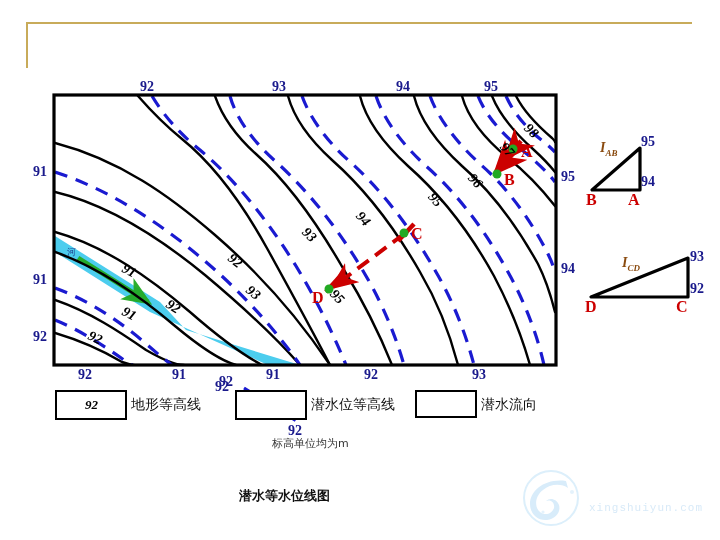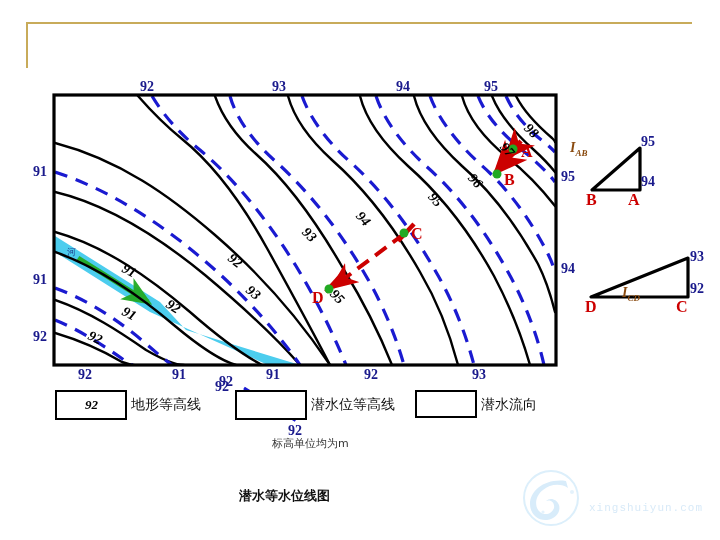--- a/index.html
+++ b/index.html
@@ -265,29 +265,29 @@
   <div class="lbl" style="left:500px; top:143px; font-size:14px; color:#000; font-style:italic; transform:rotate(48deg);">97</div>
   <div class="lbl" style="left:524px; top:124px; font-size:14px; color:#000; font-style:italic; transform:rotate(44deg);">98</div>
 
   <div class="river-label" style="left:67px; top:246px;">河</div>
 
   <div class="lbl pt-letter" style="left:521px; top:144px;">A</div>
   <div class="lbl pt-letter" style="left:504px; top:172px;">B</div>
   <div class="lbl pt-letter" style="left:411px; top:226px;">C</div>
   <div class="lbl pt-letter" style="left:312px; top:290px;">D</div>
 
-  <div class="lbl tri-grad" style="left:570px; top:141px;font-family:Liberation Serif, serif;">
+  <div class="lbl tri-grad" style="left:600px; top:141px;font-family:Liberation Serif, serif;">
     <span>I</span><sub>AB</sub>
   </div>
   <div class="lbl tri-num" style="left:641px; top:135px;">95</div>
   <div class="lbl tri-num" style="left:641px; top:175px;">94</div>
   <div class="lbl pt-letter" style="left:586px; top:192px;">B</div>
   <div class="lbl pt-letter" style="left:628px; top:192px;">A</div>
 
-  <div class="lbl tri-grad" style="left:622px; top:256px;margin-top:30px;">
+  <div class="lbl tri-grad" style="left:622px; top:256px;">
     <span>I</span><sub>CD</sub>
   </div>
   <div class="lbl tri-num" style="left:690px; top:250px;">93</div>
   <div class="lbl tri-num" style="left:690px; top:282px;">92</div>
   <div class="lbl pt-letter" style="left:585px; top:299px;">D</div>
   <div class="lbl pt-letter" style="left:676px; top:299px;">C</div>
 
   <div class="legend-box" style="left:55px; top:390px; width:72px; height:30px;"></div>
   <div class="lbl" style="left:85px; top:398px; font-size:13px; color:#000; font-style:italic;">92</div>
   <div class="legend-text" style="left:131px; top:396px;">地形等高线</div>

